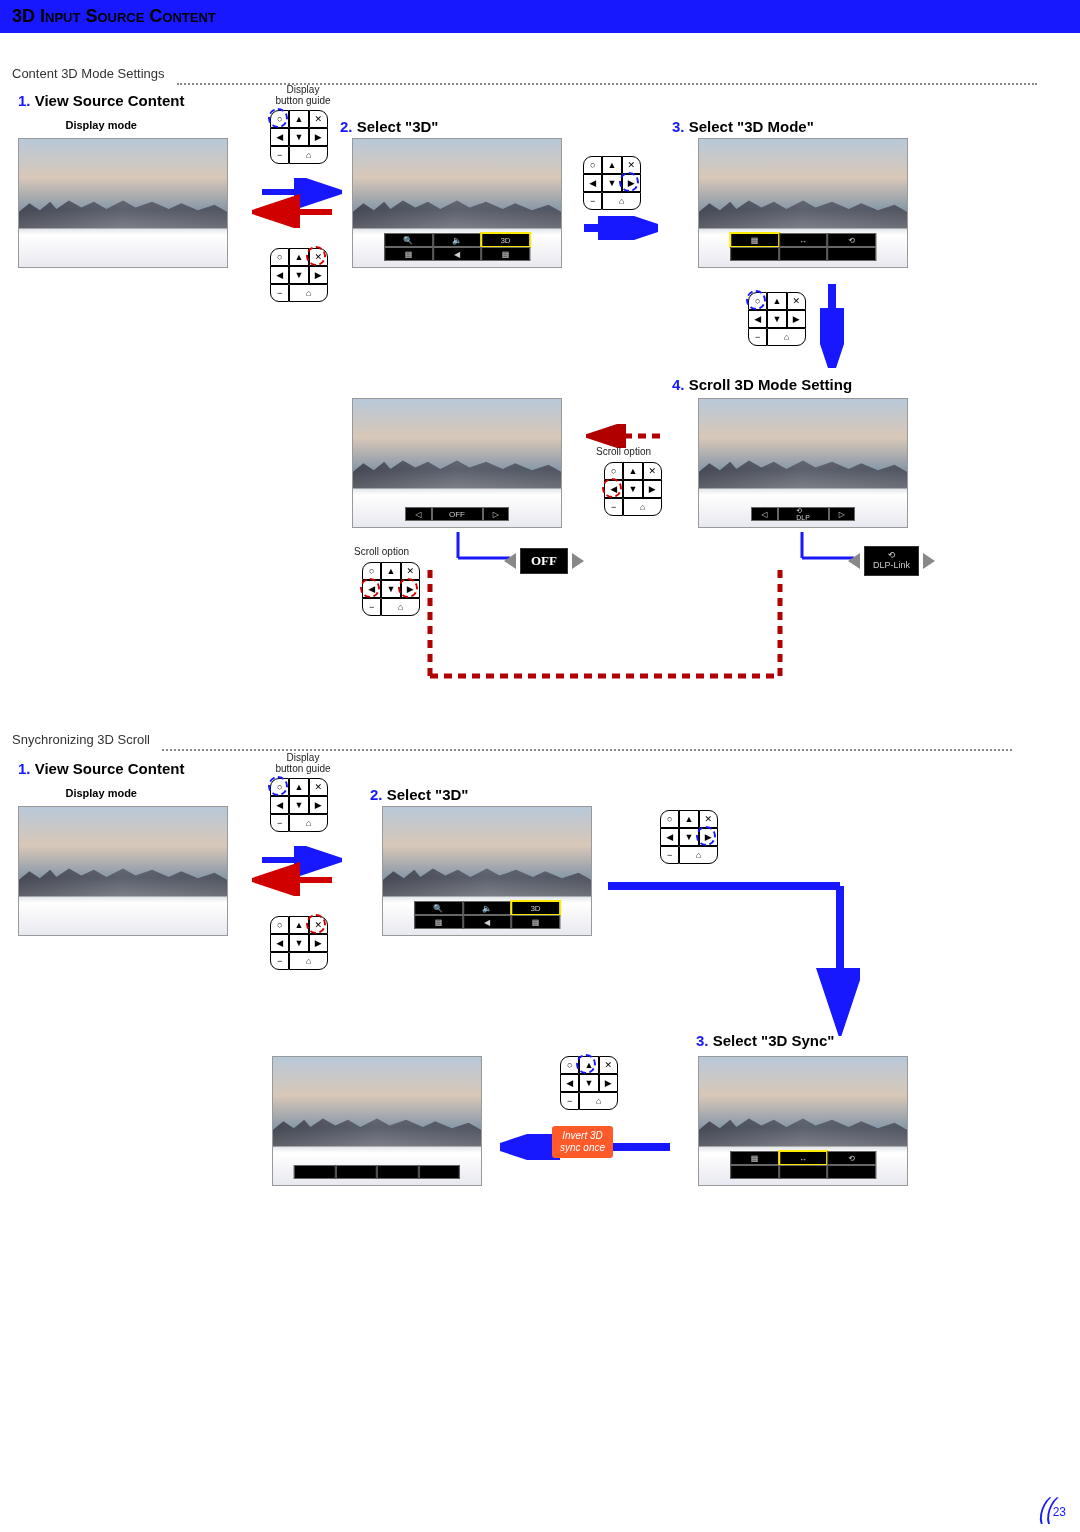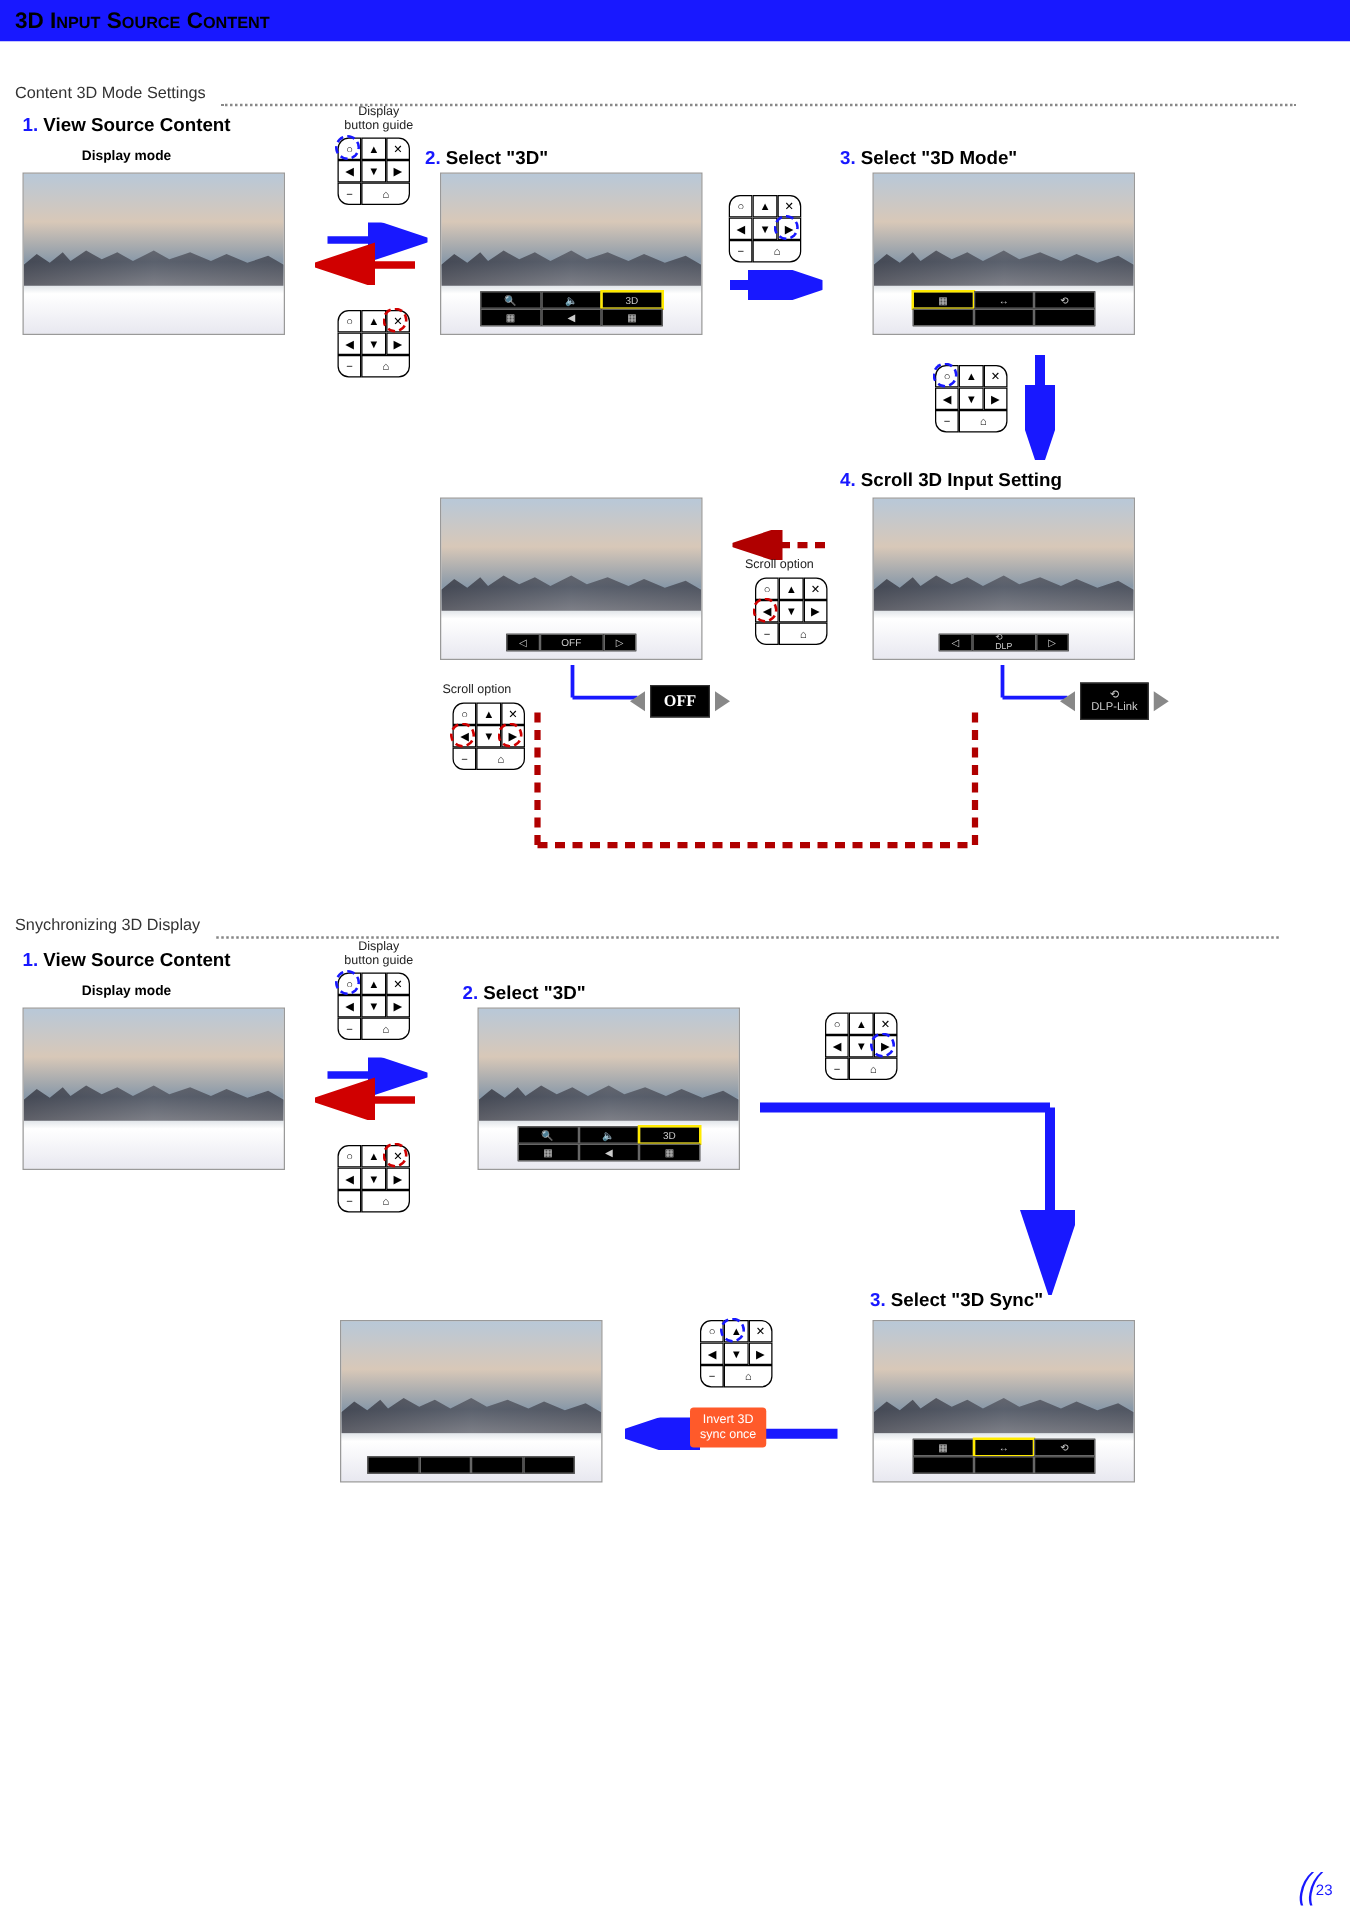--- a/index.html
+++ b/index.html
@@ -178,21 +178,21 @@
   <div class="dash-focus" style="left:-2px; top:-2px;"></div>
 </div>
 <div class="abs" style="left:820px; top:278px;">
   <svg width="24" height="90">
       <line x1="12" y1="6" x2="12" y2="78" stroke="#1818ff" stroke-width="8" marker-end="url(#ab)"></line>
     </svg>
 </div>
 
 <div class="abs step-head" style="left:672px; top:376px;">
   <span class="num">4.</span>
-  <span>Scroll 3D Input Setting</span>
+  <span>Scroll 3D Mode Setting</span>
 </div>
 <div class="thumb abs" style="left:698px; top:398px; width:210px; height:130px;">
   <div class="osd-strip" style="bottom:6px; width:50%;">
     <div class="row">
         <div class="cell">◁</div>
         <div class="cell" style="flex:2; font-size:7px; line-height:1;">⟲<br>DLP</div>
         <div class="cell">▷</div>
       </div>
   </div>
 </div>
@@ -276,21 +276,21 @@
 
 <div class="abs" style="left:424px; top:556px;">
   <svg width="370" height="130">
     <line x1="6" y1="14" x2="6" y2="120" stroke="#b00000" stroke-width="5" stroke-dasharray="8 6"></line>
     <line x1="6" y1="120" x2="356" y2="120" stroke="#b00000" stroke-width="5" stroke-dasharray="8 6"></line>
     <line x1="356" y1="120" x2="356" y2="14" stroke="#b00000" stroke-width="5" stroke-dasharray="8 6"></line>
   </svg>
 </div>
 
 <div class="abs" style="top:718px; left:0; right:0;">
-  <span class="subtitle">Snychronizing 3D Display</span>
+  <span class="subtitle">Snychronizing 3D Scroll</span>
   <span class="dotted-line" style="width:850px; margin-top:20px;"></span>
 </div>
 
 <div class="abs" style="left:18px; top:760px;">
   <div class="step-head">
     <span class="num">1.</span>
     <span>View Source Content</span>
   </div>
   <div class="small-label" style="margin-top:10px;">Display mode</div>
 </div>
@@ -409,21 +409,21 @@
 <div class="abs" style="left:500px; top:1134px;">
   <svg width="180" height="26">
     <defs>
         <marker id="abL" markerWidth="10" markerHeight="10" refX="6" refY="3" orient="auto">
           <path d="M0,0 L0,6 L9,3 z" fill="#1818ff"></path>
         </marker>
       </defs>
     <line x1="170" y1="13" x2="12" y2="13" stroke="#1818ff" stroke-width="8" marker-end="url(#abL)"></line>
   </svg>
 </div>
-<div class="invert-tag" style="left:552px; top:1126px;">
+<div class="invert-tag" style="left:552px; top:1126px;font-style:italic;">
   <div>Invert 3D</div>
   <div>sync once</div>
 </div>
 
 <div class="thumb abs" style="left:272px; top:1056px; width:210px; height:130px;">
   <div class="osd-strip" style="bottom:6px; width:80%;">
     <div class="row">
         <div class="cell"></div>
         <div class="cell"></div>
         <div class="cell"></div>

